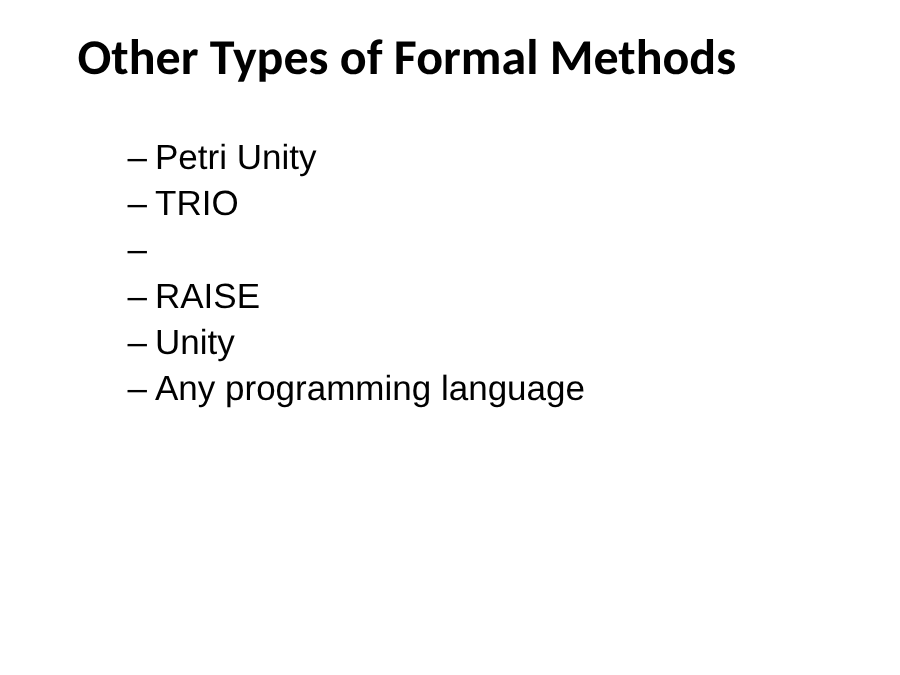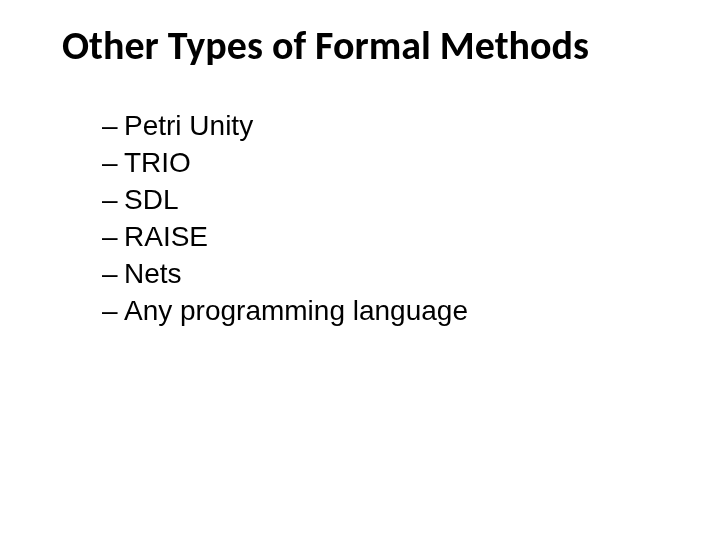--- a/index.html
+++ b/index.html
@@ -55,28 +55,27 @@
     <div class="item">
       <span class="dash">–</span>
       <span>Petri Unity</span>
     </div>
     <div class="item">
       <span class="dash">–</span>
       <span>TRIO</span>
     </div>
     <div class="item">
       <span class="dash">–</span>
-      <span>SDL</span>
     </div>
     <div class="item">
       <span class="dash">–</span>
       <span>RAISE</span>
     </div>
     <div class="item">
       <span class="dash">–</span>
-      <span>Nets</span>
+      <span>Unity</span>
     </div>
     <div class="item">
       <span class="dash">–</span>
       <span>Any programming language</span>
     </div>
   </div>
 </div>
 
 </body></html>

